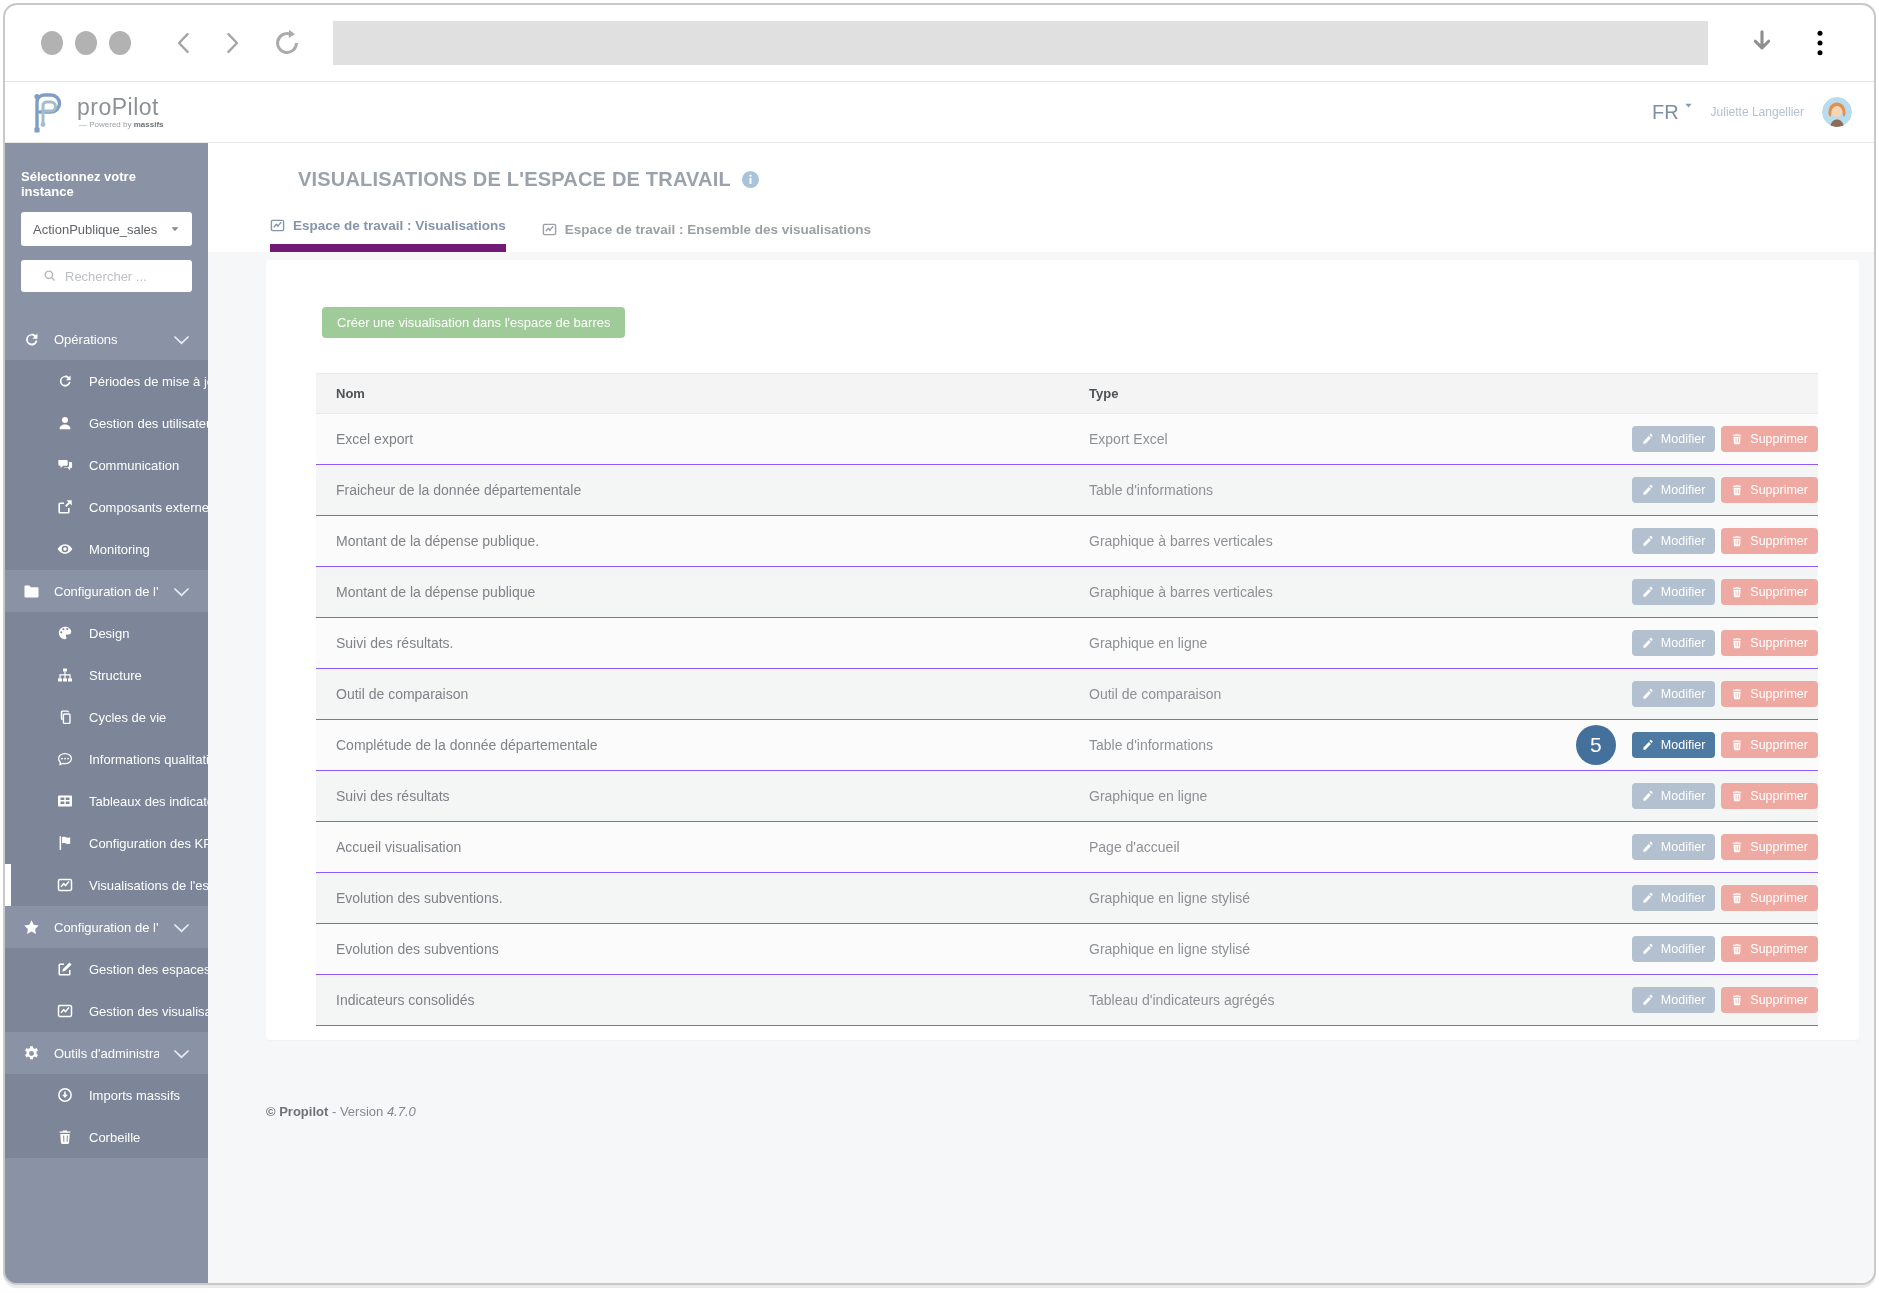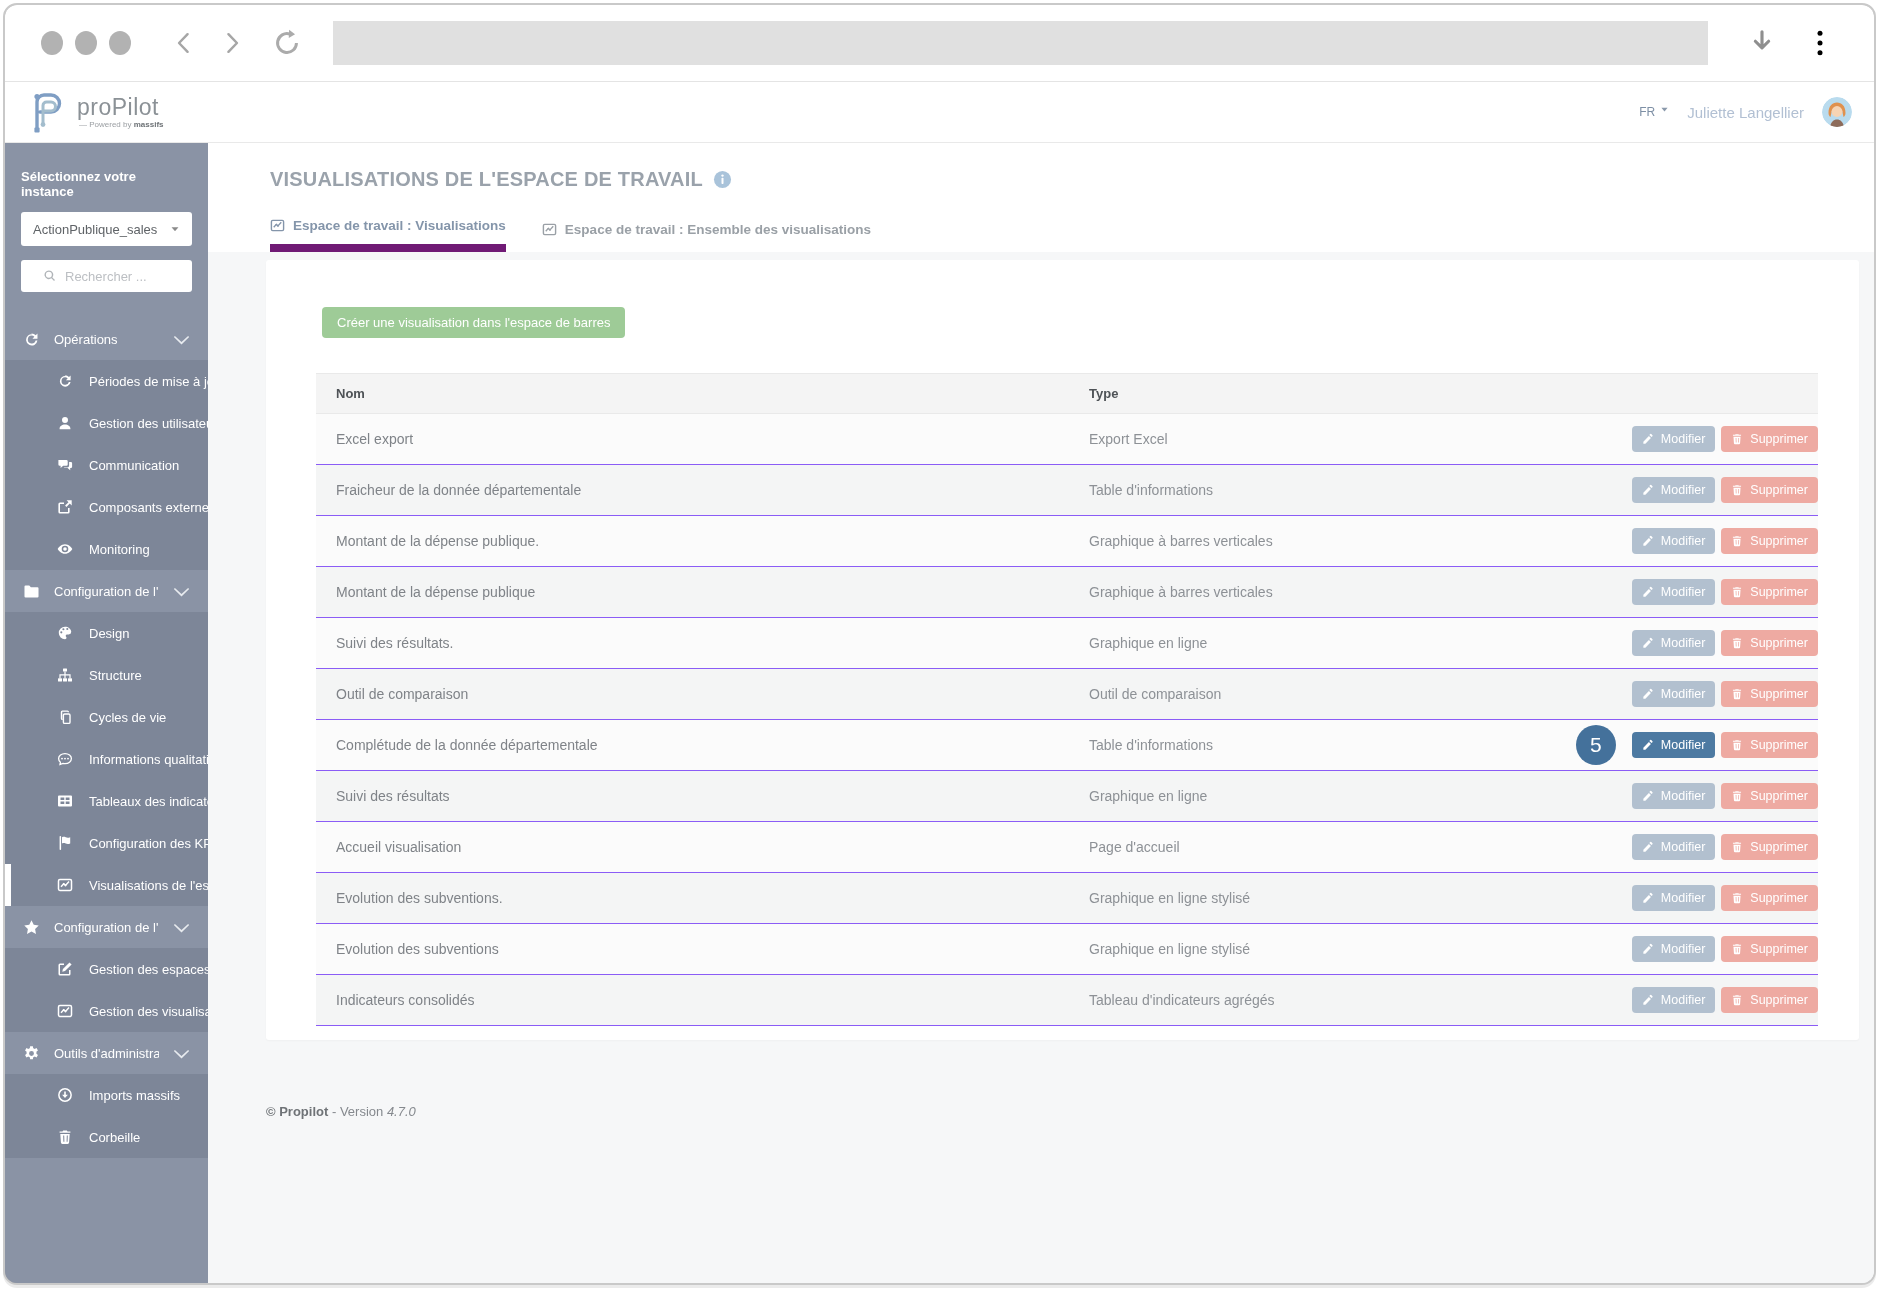--- a/index.html
+++ b/index.html
@@ -29,23 +29,23 @@
   .chrome .kebab{ width:20px; height:28px; color:#8f8f8f;}
   
   .appheader{ height:61px; background:#fff; border-bottom:1px solid #e9e9e9; display:flex; align-items:center; padding:0 22px;}
   .brandwrap{ display:flex; align-items:center; gap:10px;}
   .logoicon{ width:40px; height:44px;}
   .brandtext{ display:flex; flex-direction:column;}
   .brandname{ font-size:23px; color:#8b9196; letter-spacing:.5px; line-height:24px;}
   .brandsub{ font-size:8px; color:#9b9fa3; margin-top:1px; padding-left:2px;}
   .brandsub b{ color:#6d7276;}
   .hright{ margin-left:auto; display:flex; align-items:center; gap:18px;}
-  .lang{ font-size:12px; color:#7d8fa5; display:flex; align-items:flex-start; gap:5px; cursor:default;}
+  .lang{ font-size:20px; color:#7d8fa5; display:flex; align-items:flex-start; gap:5px; cursor:default;}
   .lang .ic{ width:9px; height:9px; color:#8a99ab;}
-  .username{ font-size:15px; color:#b2c0d3;}
+  .username{ font-size:12px; color:#b2c0d3;}
   .avatar{ width:30px; height:30px; border-radius:50%; overflow:hidden; flex:none;}
   
   .bodyrow{ display:flex; height:1141px;}
   .sidebar{ width:203px; flex:none; background:#8a93a5; color:#fff; overflow:hidden;}
   .side-top{ padding:26px 16px 0 16px;}
   .side-label{ font-size:13px; font-weight:bold; margin-bottom:13px;}
   .selectbox{ background:#fff; border-radius:3px; height:34px; display:flex; align-items:center; justify-content:space-between; padding:0 12px; color:#5f6367; font-size:13px; cursor:default;}
   .selectbox .ic{ width:10px; height:10px; color:#8a8a8a;}
   .searchbox{ margin-top:14px; background:#fff; border-radius:3px; height:32px; display:flex; align-items:center; gap:8px; padding:0 22px; margin-bottom:26px;}
   .searchbox .ic{ width:14px; height:14px; color:#b0b4b8; flex:none;}
@@ -56,21 +56,21 @@
   .side-sec .chev{ margin-left:auto; width:12px; height:12px; color:#e8ebef; flex:none;}
   .side-sec .ic{ width:17px; height:17px; flex:none;}
   .submenu{ background:#7d8698;}
   .side-item{ height:42px; display:flex; align-items:center; padding-left:52px; gap:16px; font-size:13px; position:relative; white-space:nowrap; cursor:default;}
   .side-item .ic{ width:16px; height:16px; flex:none;}
   .side-item.active::before{ content:""; position:absolute; left:0; top:0; bottom:0; width:6px; background:#fff;}
   
   .main{ flex:1; display:flex; flex-direction:column; background:#fff; overflow:hidden;}
   .main-top{ padding:25px 0 0 62px; background:#fff;}
   .page-title{ display:flex; align-items:center; gap:10px;}
-  .page-title h1{ font-size:20px; font-weight:bold; color:#9aa2ab; letter-spacing:.2px;}
+  .page-title h1{ font-size:20px; font-weight:bold; color:#9aa2ab; letter-spacing:.2px;margin-left:28px;}
   .info{ width:19px; height:19px; color:#a9c3da;}
   .tabs{ display:flex; gap:36px; margin-top:27px;}
   .tab{ display:flex; align-items:center; gap:8px; font-size:13.5px; font-weight:bold; color:#9aa0a6; padding-bottom:11px; cursor:default;}
   .tab .ic{ width:15px; height:15px;}
   .tab.active{ color:#8495aa; border-bottom:8px solid #701a75;}
   .content{ flex:1; background:#f6f7f8; padding:8px 0 0 58px;}
   .card{ width:1593px; min-height:747px; background:#fff; border-radius:3px; box-shadow:0 1px 2px rgba(0,0,0,.03); padding:47px 0 14px 0;}
   .btn-create{ margin-left:56px; background:#9ecb97; color:#fff; border:none; border-radius:4px; font-size:13px; font-family:inherit; padding:8px 15px; cursor:default;}
   .tablewrap{ margin:35px 41px 0 50px;}
   table{ width:100%; border-collapse:collapse; table-layout:fixed;}

